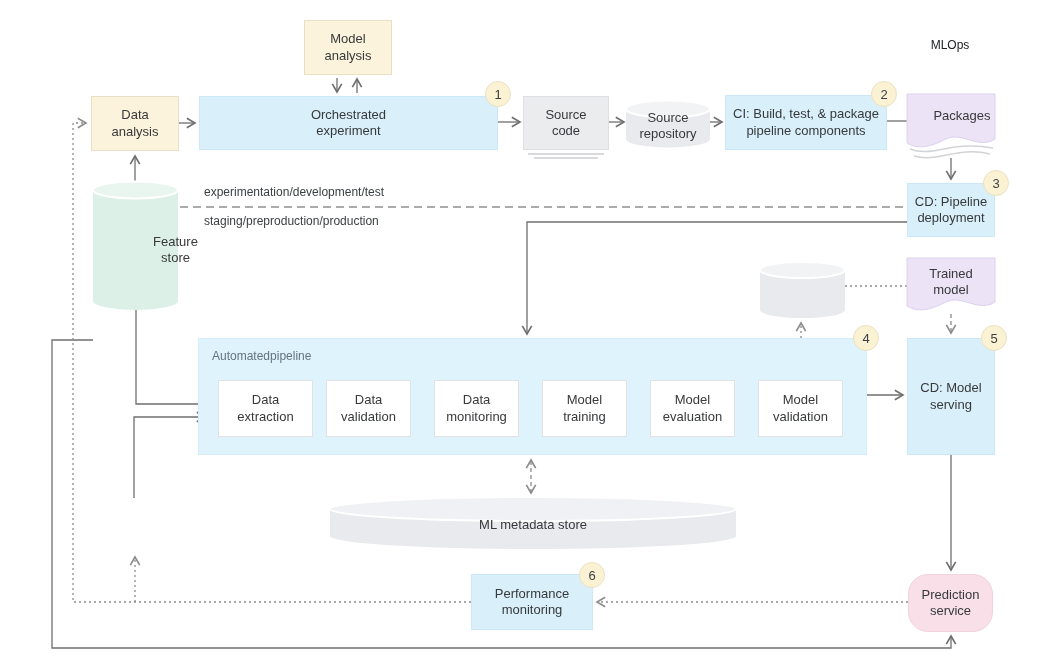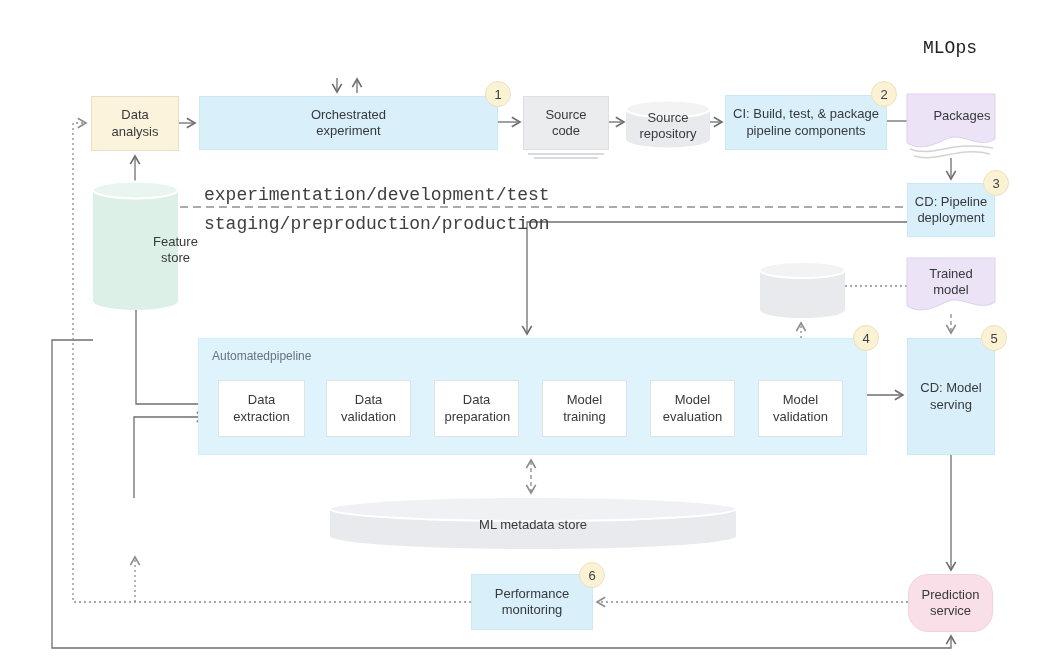--- a/index.html
+++ b/index.html
@@ -18,21 +18,21 @@
   .pipe{background:#DFF3FC;border:1px solid #D5EDFA;}
   .white{background:#ffffff;border:1px solid #E0E2E5;}
   .grayb{background:#EBECEE;border:1px solid #DEDFE2;}
   .pink{background:#F8DFE8;border:1px solid #F2D3DD;border-radius:20px;}
   .mint-ellipse{background:#DDF1E8;border:1px solid #CFE9DC;border-radius:50%;}
   .badge{
     position:absolute;width:26px;height:26px;border-radius:50%;
     background:#FBF2D4;border:1px solid #EBE1C0;display:flex;align-items:center;
     justify-content:center;font-size:13px;color:#3c4043;box-sizing:border-box;
   }
-  .floatlbl{position:absolute;font-size:18px;color:#3c4043;display:flex;align-items:center;font-family:Liberation Mono, monospace;}
+  .floatlbl{position:absolute;font-size:12px;color:#3c4043;display:flex;align-items:center;}
   .pipelbl{position:absolute;font-size:12px;color:#66737b;}
   .cyl-lbl{position:absolute;display:flex;align-items:center;justify-content:center;
     text-align:center;font-size:13px;line-height:1.25;}
   .w56{max-width:56px;} .w64{max-width:64px;} .w72{max-width:72px;}
   .w84{max-width:84px;} .w100{max-width:100px;} .w110{max-width:110px;} .w150{max-width:150px;}
 </style>
 </head>
 <body>
 
 <div id="canvas">
@@ -117,20 +117,23 @@
     </g>
 
     <path d="M907,258 L995,258 L995,302 C978,313 962,294 946,302 C934,308 920,314 907,306 Z" fill="#ECE3F6" stroke="#DCD1EE" stroke-width="1"></path>
   </svg>
 
   <div class="floatlbl" style="left:915px;top:38px;width:70px;justify-content:center;color:#202124;">MLOps</div>
 
   <div class="floatlbl" style="left:204px;top:185px;">experimentation/development/test</div>
   <div class="floatlbl" style="left:204px;top:214px;">staging/preproduction/production</div>
 
+  <div class="node cream" style="left:304px;top:20px;width:88px;height:55px;">
+    <span class="lbl w56">Model analysis</span>
+  </div>
   <div class="node cream" style="left:91px;top:96px;width:88px;height:55px;">
     <span class="lbl w56">Data analysis</span>
   </div>
   <div class="node blue" style="left:199px;top:96px;width:299px;height:54px;">
     <span class="lbl w110">Orchestrated experiment</span>
   </div>
   <div class="node grayb" style="left:523px;top:96px;width:86px;height:54px;">
     <span class="lbl w56">Source code</span>
   </div>
   <div class="node blue" style="left:725px;top:95px;width:162px;height:55px;">
@@ -152,28 +155,28 @@
   <div class="cyl-lbl" style="left:907px;top:262px;width:88px;height:40px;">
     <span class="lbl w56">Trained model</span>
   </div>
   <div class="cyl-lbl" style="left:383px;top:511px;width:300px;height:28px;">
     <span class="lbl">ML metadata store</span>
   </div>
 
   <div class="node pipe" style="left:198px;top:338px;width:669px;height:117px;"></div>
   <div class="pipelbl" style="left:212px;top:349px;">Automatedpipeline</div>
 
-  <div class="node white" style="left:218px;top:380px;width:87px;height:57px;">
+  <div class="node white" style="left:218px;top:380px;width:95px;height:57px;">
     <span class="lbl w64">Data extraction</span>
   </div>
   <div class="node white" style="left:326px;top:380px;width:85px;height:57px;">
     <span class="lbl w64">Data validation</span>
   </div>
   <div class="node white" style="left:434px;top:380px;width:85px;height:57px;">
-    <span class="lbl w64">Data preparation</span>
+    <span class="lbl w64">Data monitoring</span>
   </div>
   <div class="node white" style="left:542px;top:380px;width:85px;height:57px;">
     <span class="lbl w56">Model training</span>
   </div>
   <div class="node white" style="left:650px;top:380px;width:85px;height:57px;">
     <span class="lbl w64">Model evaluation</span>
   </div>
   <div class="node blue" style="left:907px;top:338px;width:88px;height:117px;">
     <span class="lbl w72">CD: Model serving</span>
   </div>

